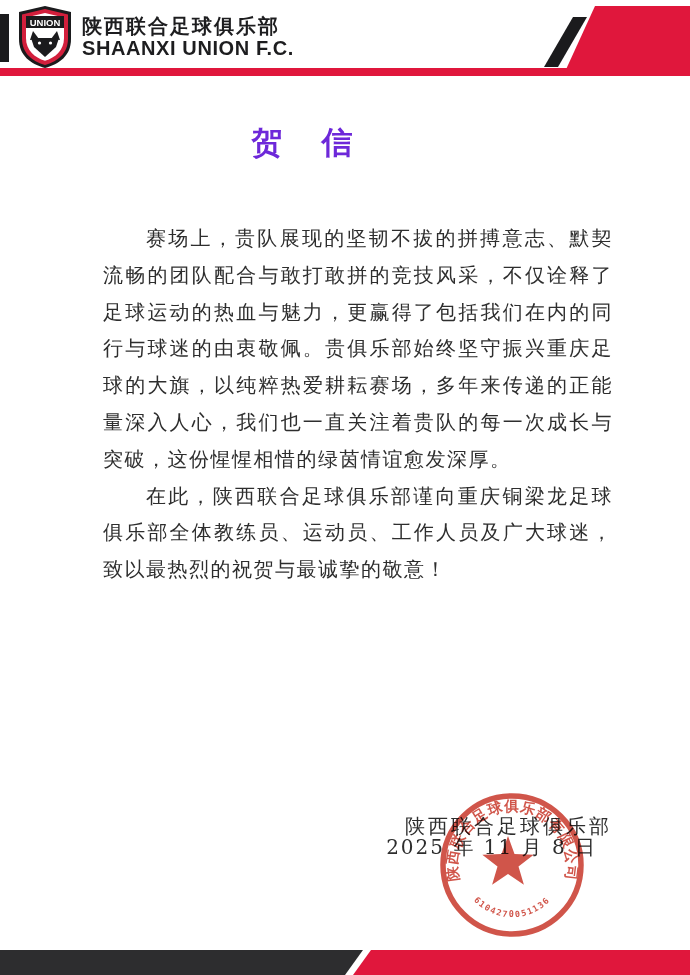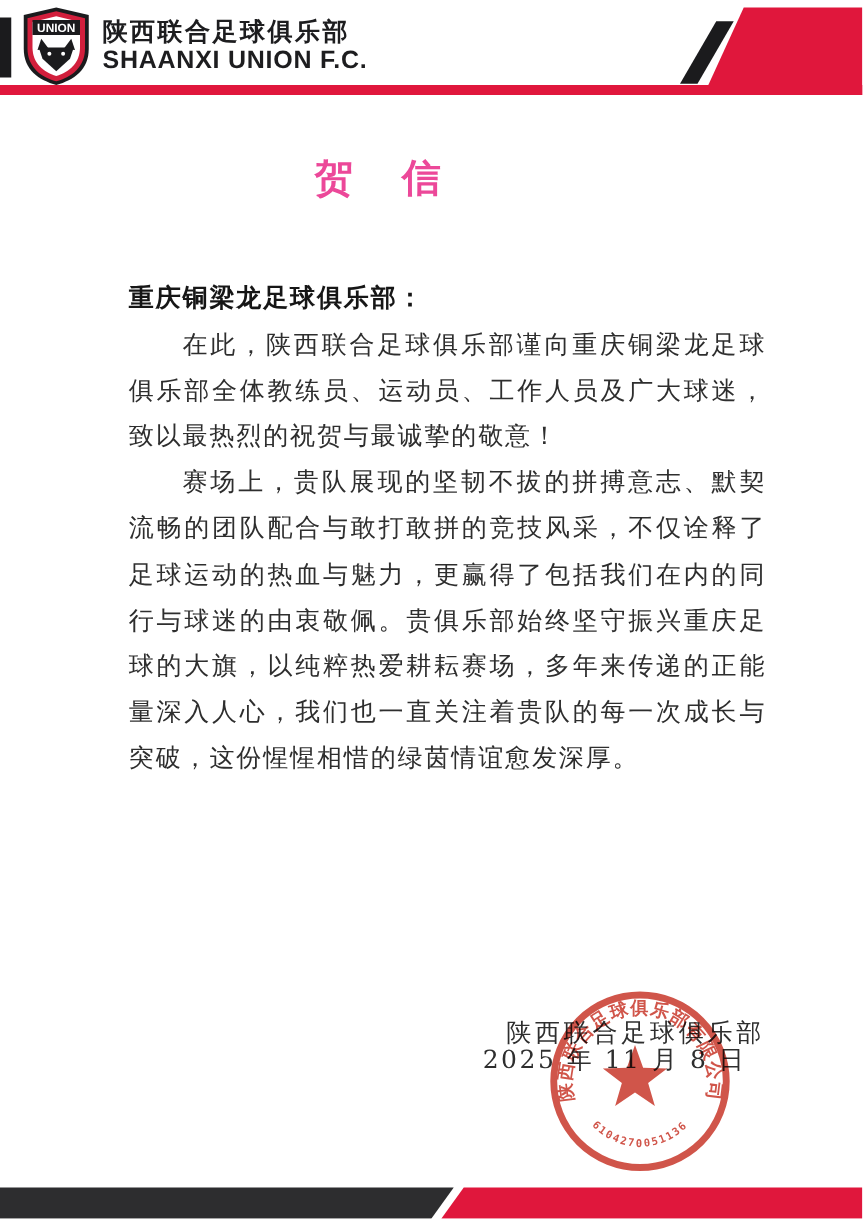--- a/index.html
+++ b/index.html
@@ -11,21 +11,21 @@
   .hdr-notch{position:absolute;left:0;top:14px;width:9px;height:48px;background:#1b1b1d;}
   .hdr-logo{position:absolute;left:16px;top:5px;width:58px;height:64px;}
   .hdr-names{position:absolute;left:82px;top:14px;font-family:"Liberation Sans",sans-serif;color:#1d1d1f;}
   .hdr-zh{font-size:20px;font-weight:bold;letter-spacing:2px;line-height:24px;}
   .hdr-en{font-size:20px;font-weight:bold;letter-spacing:0.6px;line-height:20px;}
   .hdr-deco{position:absolute;right:0;top:0;width:150px;height:80px;}
   .hdr-bar{position:absolute;left:0;top:68px;width:690px;height:8px;background:#e0173c;}
   
   .title{
     position:absolute;left:0;top:122px;width:608px;text-align:center;
-    font-size:31px;font-weight:bold;color:#ec4899;letter-spacing:4px;
+    font-size:31px;font-weight:bold;color:#6d28d9;letter-spacing:4px;
   }
   .letter-body{
     position:absolute;left:103px;top:220px;width:510px;
     font-size:20px;line-height:36.8px;color:#2e2e2e;letter-spacing:1.5px;
     text-align:justify;
   }
   .salutation{font-weight:bold;color:#161616;margin:0;}
   .paragraphs p{margin:0;text-indent:2.15em;}
   
   .sig{
@@ -75,24 +75,23 @@
     <polygon points="33,17 47,17 18,67 4,67" fill="#1b1b1d"></polygon>
     <polygon points="55,6 150,6 150,76 23,76" fill="#e0173c"></polygon>
   </svg>
 
   <div class="hdr-bar"></div>
 </div>
 
 <div class="title">贺　信</div>
 
 <div class="letter-body">
-  <p class="salutation">重庆铜梁龙足球俱乐部：</p>
   <div class="paragraphs">
+      <p>赛场上，贵队展现的坚韧不拔的拼搏意志、默契流畅的团队配合与敢打敢拼的竞技风采，不仅诠释了足球运动的热血与魅力，更赢得了包括我们在内的同行与球迷的由衷敬佩。贵俱乐部始终坚守振兴重庆足球的大旗，以纯粹热爱耕耘赛场，多年来传递的正能量深入人心，我们也一直关注着贵队的每一次成长与突破，这份惺惺相惜的绿茵情谊愈发深厚。</p>
       <p>在此，陕西联合足球俱乐部谨向重庆铜梁龙足球俱乐部全体教练员、运动员、工作人员及广大球迷，致以最热烈的祝贺与最诚挚的敬意！</p>
-      <p>赛场上，贵队展现的坚韧不拔的拼搏意志、默契流畅的团队配合与敢打敢拼的竞技风采，不仅诠释了足球运动的热血与魅力，更赢得了包括我们在内的同行与球迷的由衷敬佩。贵俱乐部始终坚守振兴重庆足球的大旗，以纯粹热爱耕耘赛场，多年来传递的正能量深入人心，我们也一直关注着贵队的每一次成长与突破，这份惺惺相惜的绿茵情谊愈发深厚。</p>
     </div>
 </div>
 
 <div class="sig">陕西联合足球俱乐部</div>
 <div class="sig-date">2025 年 11 月 8 日</div>
 
 <svg class="stamp" viewBox="0 0 150 150">
   <circle cx="75" cy="75" r="69" fill="none" stroke="#c9392c" stroke-width="5.5"></circle>
   <polygon fill="#c9392c" points="71,46 77.5,64.1 96.7,64.7 81.5,76.4 86.9,94.8 71,84 55.1,94.8 60.5,76.4 45.3,64.7 64.5,64.1"></polygon>
   <defs>

